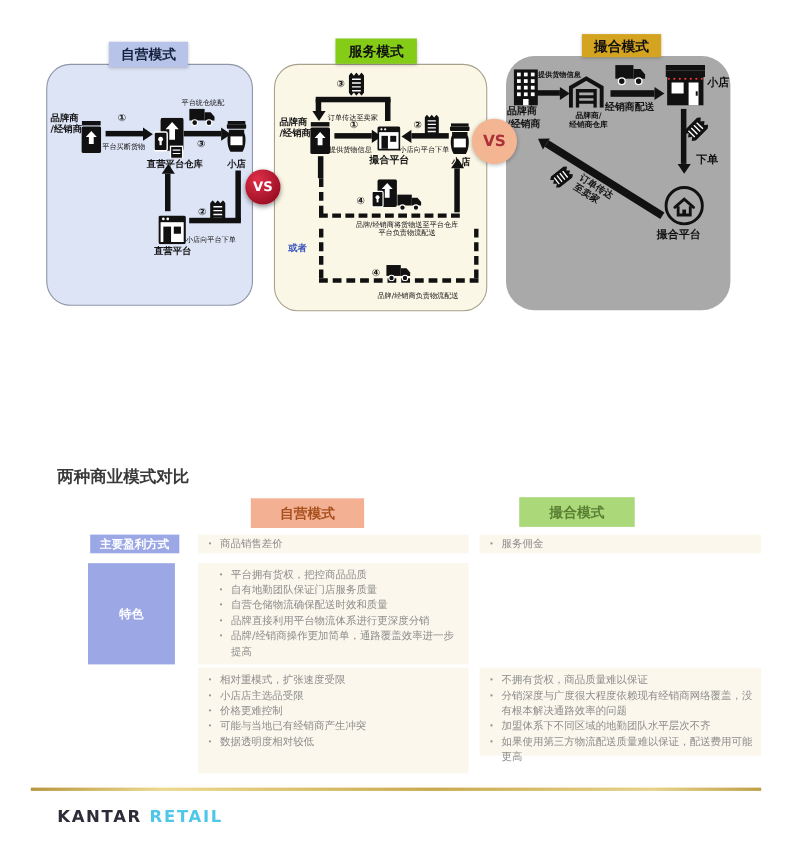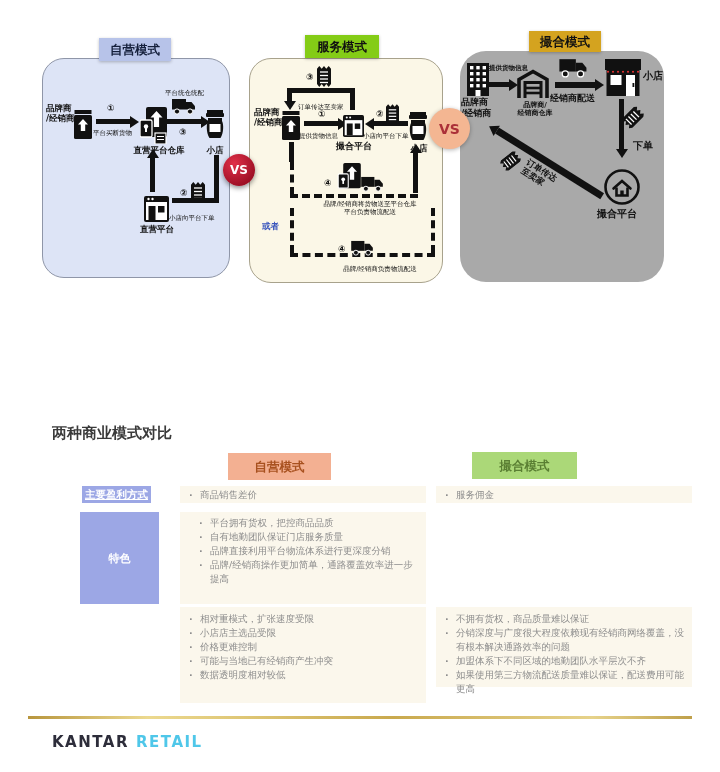--- a/index.html
+++ b/index.html
@@ -44,21 +44,21 @@
   .f10{font-size:10px;line-height:1.2;}
   .step{font-size:9px;font-weight:bold;}
   .or{color:#3a56bd;}
   .ic{position:absolute;line-height:0;}
   
   .tbl-title{position:absolute;left:52px;top:424px;font-size:15px;font-weight:bold;color:#3a3a3a;}
   .colhead{position:absolute;height:27px;line-height:27px;text-align:center;font-weight:bold;font-size:12.5px;}
   .ch1{left:228px;top:453px;width:103px;background:#f3b092;color:#a8511f;}
   .ch2{left:472px;top:452px;width:105px;background:#abd878;color:#5a7f33;}
   .rowlab{position:absolute;background:#9ca7e5;color:#fff;font-weight:bold;display:flex;align-items:center;justify-content:center;}
-  .rl1{left:82px;top:486px;width:69px;height:17px;font-size:10.5px;text-decoration:underline;}
+  .rl1{left:82px;top:486px;width:81px;height:17px;font-size:10.5px;}
   .rl2{left:80px;top:512px;width:79px;height:92px;font-size:11px;}
   .rl3{left:80px;top:607px;width:79px;height:96px;font-size:11px;}
   .cell{position:absolute;background:#fbf7ec;box-sizing:border-box;padding:2px 6px;}
   .c11{left:180px;top:486px;width:246px;height:17px;}
   .c12{left:436px;top:486px;width:256px;height:17px;}
   .c21{left:180px;top:512px;width:246px;height:92px;padding-top:4px;padding-left:16px;}
   .c22{left:436px;top:512px;width:256px;height:92px;padding-top:4px;}
   .c31{left:180px;top:607px;width:246px;height:96px;padding-top:5px;}
   .c32{left:436px;top:607px;width:256px;height:80px;padding-top:5px;}
   .bullet{position:relative;padding-left:14px;color:#8d8d8d;font-size:9.5px;line-height:14px;}
@@ -373,20 +373,21 @@
   <div class="cell c11">
     <div class="bullet">商品销售差价</div>
   </div>
   <div class="cell c12">
     <div class="bullet">服务佣金</div>
   </div>
 
   <div class="cell c21">
     <div class="bullet">平台拥有货权，把控商品品质</div>
     <div class="bullet">自有地勤团队保证门店服务质量</div>
+    <div class="bullet">自营仓储物流确保配送时效和质量</div>
     <div class="bullet">品牌直接利用平台物流体系进行更深度分销</div>
     <div class="bullet">品牌/经销商操作更加简单，通路覆盖效率进一步提高</div>
   </div>
 
   <div class="cell c31">
     <div class="bullet">相对重模式，扩张速度受限</div>
     <div class="bullet">小店店主选品受限</div>
     <div class="bullet">价格更难控制</div>
     <div class="bullet">可能与当地已有经销商产生冲突</div>
     <div class="bullet">数据透明度相对较低</div>

